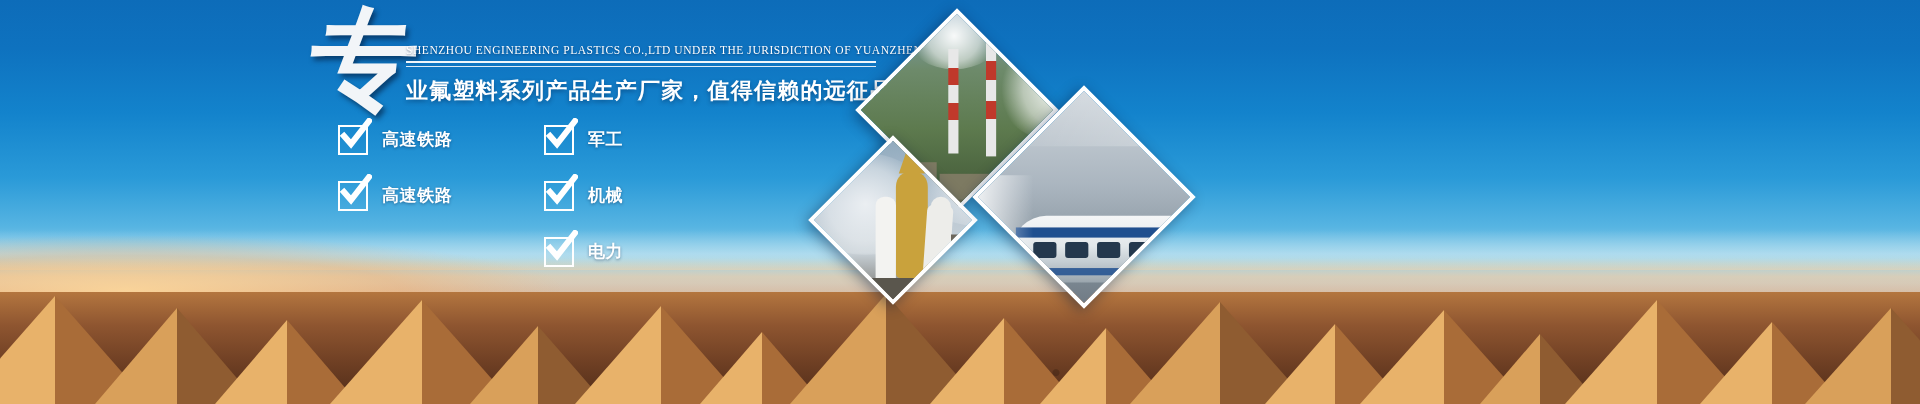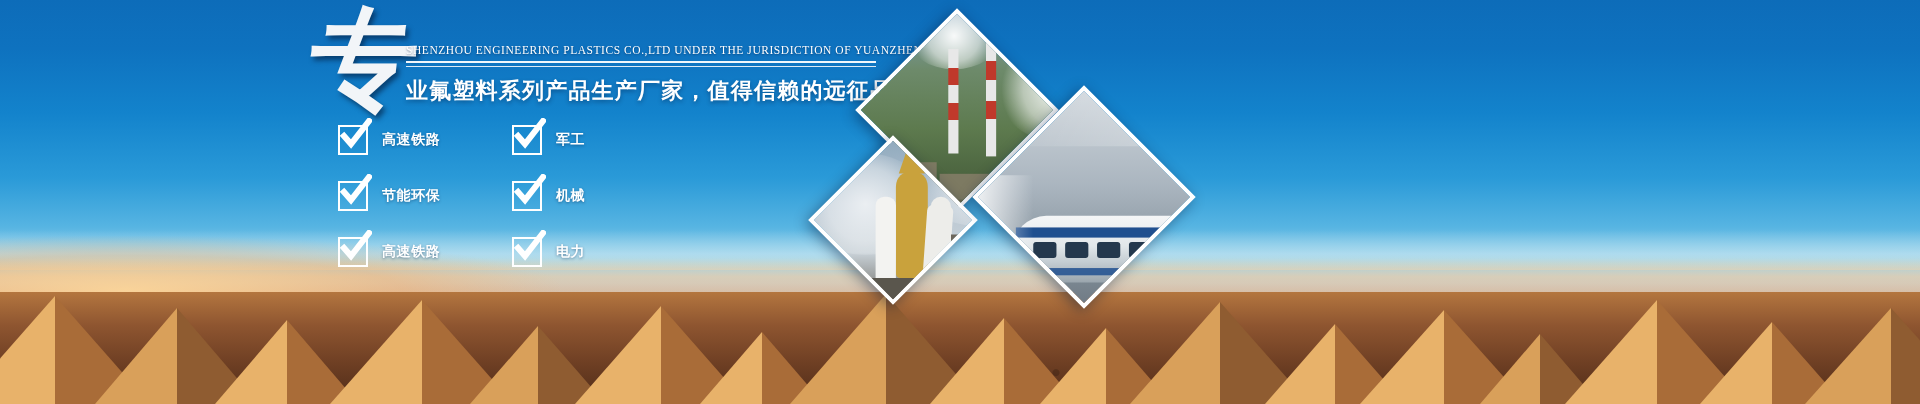--- a/index.html
+++ b/index.html
@@ -55,25 +55,25 @@
   .rule.thin{height:1px;margin-top:3px;opacity:.85;}
   .cn-sub{margin-top:9px;color:#ffffff;font-size:22px;font-weight:700;
     letter-spacing:1.2px;white-space:nowrap;
     font-family:"DejaVu Sans","Liberation Sans",sans-serif;
     text-shadow:0 2px 4px rgba(0,30,70,.45);}
 
   
   .features{position:absolute;left:338px;top:122px;width:330px;}
   .fcol{position:absolute;top:0;}
   .fcol.left{left:0;}
-  .fcol.right{left:174px;}
+  .fcol.right{left:206px;}
   .fitem{display:flex;align-items:center;height:35px;margin-bottom:21px;}
   .chk{position:relative;width:26px;height:26px;border:2px solid #ffffff;flex:0 0 auto;}
   .chk svg{position:absolute;left:-2px;top:-9px;}
-  .flabel{margin-left:14px;color:#ffffff;font-size:14px;font-weight:700;
+  .flabel{margin-left:14px;color:#ffffff;font-size:17px;font-weight:700;
     letter-spacing:.6px;white-space:nowrap;
     font-family:"DejaVu Sans","Liberation Sans",sans-serif;
     text-shadow:0 1px 3px rgba(0,30,70,.45);}
 
   
   .tile{position:absolute;transform:rotate(45deg);overflow:hidden;
     border:4px solid #ffffff;box-shadow:0 4px 14px rgba(0,25,60,.45);}
   .tile .inner{position:absolute;inset:0;transform:rotate(-45deg) scale(1.45);
     transform-origin:center center;}
 
@@ -201,28 +201,20 @@
 
   <div class="features">
     <div class="fcol left" id="colL">
         <div class="fitem">
           <span class="chk">
             <svg width="34" height="34" viewBox="0 0 34 34">
               <path d="M6 18 L13 26 L31 3" fill="none" stroke="#ffffff" stroke-width="6" stroke-linecap="square" stroke-linejoin="miter"></path>
             </svg>
           </span>
           <span class="flabel">高速铁路</span>
-        </div>
-        <div class="fitem">
-          <span class="chk">
-            <svg width="34" height="34" viewBox="0 0 34 34">
-              <path d="M6 18 L13 26 L31 3" fill="none" stroke="#ffffff" stroke-width="6" stroke-linecap="square" stroke-linejoin="miter"></path>
-            </svg>
-          </span>
-          <span class="flabel">节能环保</span>
         </div>
         <div class="fitem">
           <span class="chk">
             <svg width="34" height="34" viewBox="0 0 34 34">
               <path d="M6 18 L13 26 L31 3" fill="none" stroke="#ffffff" stroke-width="6" stroke-linecap="square" stroke-linejoin="miter"></path>
             </svg>
           </span>
           <span class="flabel">高速铁路</span>
         </div>
       </div>

